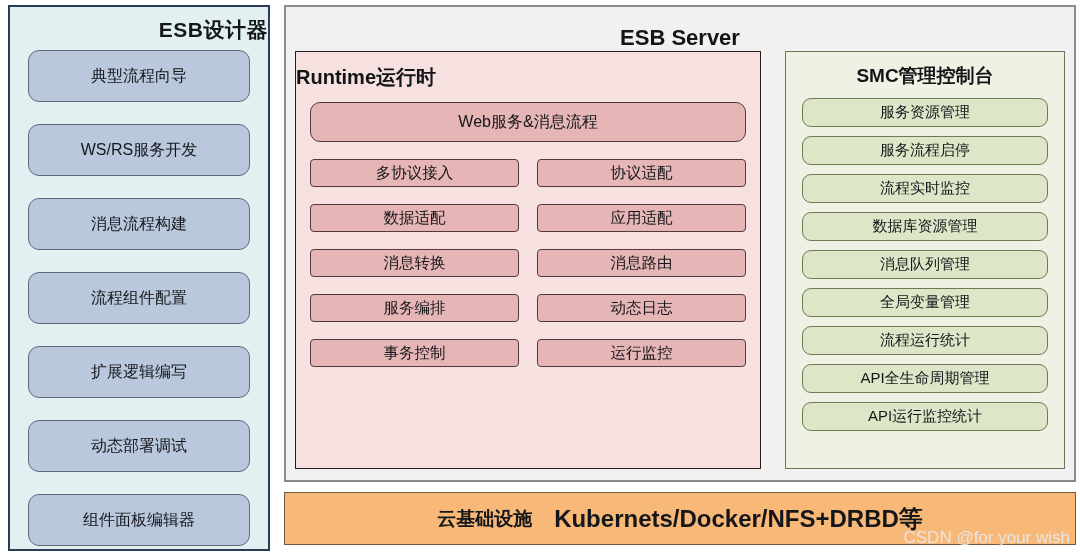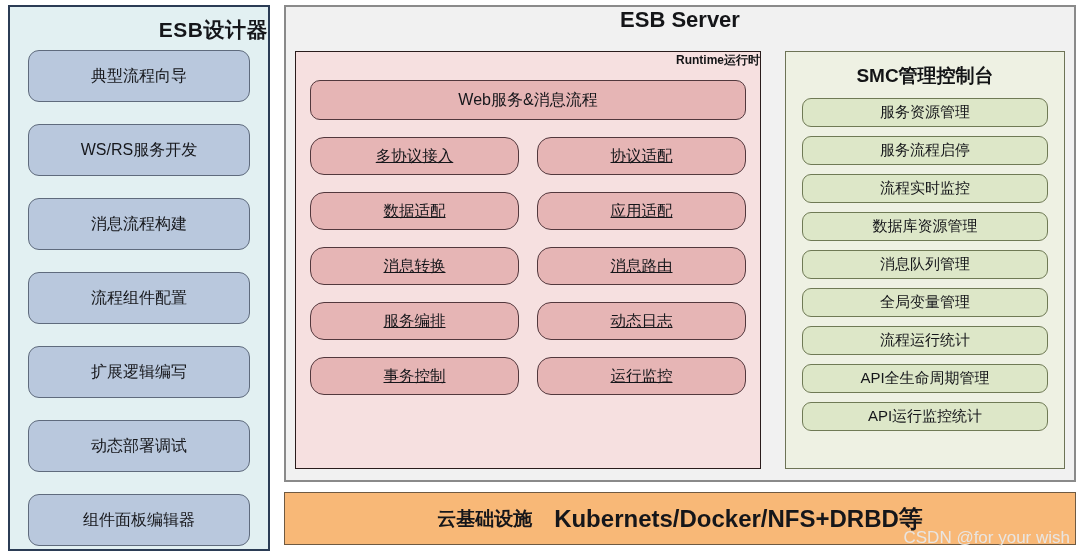--- a/index.html
+++ b/index.html
@@ -41,65 +41,64 @@
   
   #server-panel{
     position:absolute; left:284px; top:5px; width:792px; height:477px;
     background:#f1f1f1;
     border:2px solid #8a8a8a;
     box-sizing:border-box;
   }
   #server-title{
     text-align:center;
     font-size:22px; font-weight:bold; color:#141518;
-    padding-top:0;
+    padding-top:18px;
   }
   #server-columns{
     position:absolute; left:9px; top:44px; right:9px; bottom:11px;
     display:flex; gap:24px;
   }
 
   
   #runtime-panel{
     width:466px;
     background:#f6e0e0;
     border:1.6px solid #2a1c1c;
     box-sizing:border-box;
     position:relative;
   }
   #runtime-title{
-    text-align:right;
-    font-size:12px; font-weight:bold; color:#131416;
-    padding-top:0; padding-bottom:11px;
+    text-align:left;
+    font-size:20px; font-weight:bold; color:#131416;
+    padding-top:12px; padding-bottom:11px;
   }
   .runtime-body{ padding:0 14px; }
   .runtime-wide{
     height:40px;
     background:#e6b5b5;
     border:1.4px solid #52383d;
     border-radius:10px;
     display:flex; align-items:center; justify-content:center;
     font-size:16px; color:#15161a;
     box-sizing:border-box;
     margin-bottom:17px;
   }
   .runtime-grid{
     display:grid;
     grid-template-columns:1fr 1fr;
     column-gap:18px; row-gap:17px;
   }
   .runtime-item{
-    height:38px;
+    height:28px;
     background:#e6b5b5;
     border:1.4px solid #52383d;
-    border-radius:14px;
+    border-radius:4px;
     display:flex; align-items:center; justify-content:center;
     font-size:15.5px; color:#15161a;
     box-sizing:border-box;
-    text-decoration:underline;
   }
 
   
   #smc-panel{
     width:280px;
     background:#eef1e3;
     border:1.6px solid #6d7356;
     box-sizing:border-box;
   }
   #smc-title{

